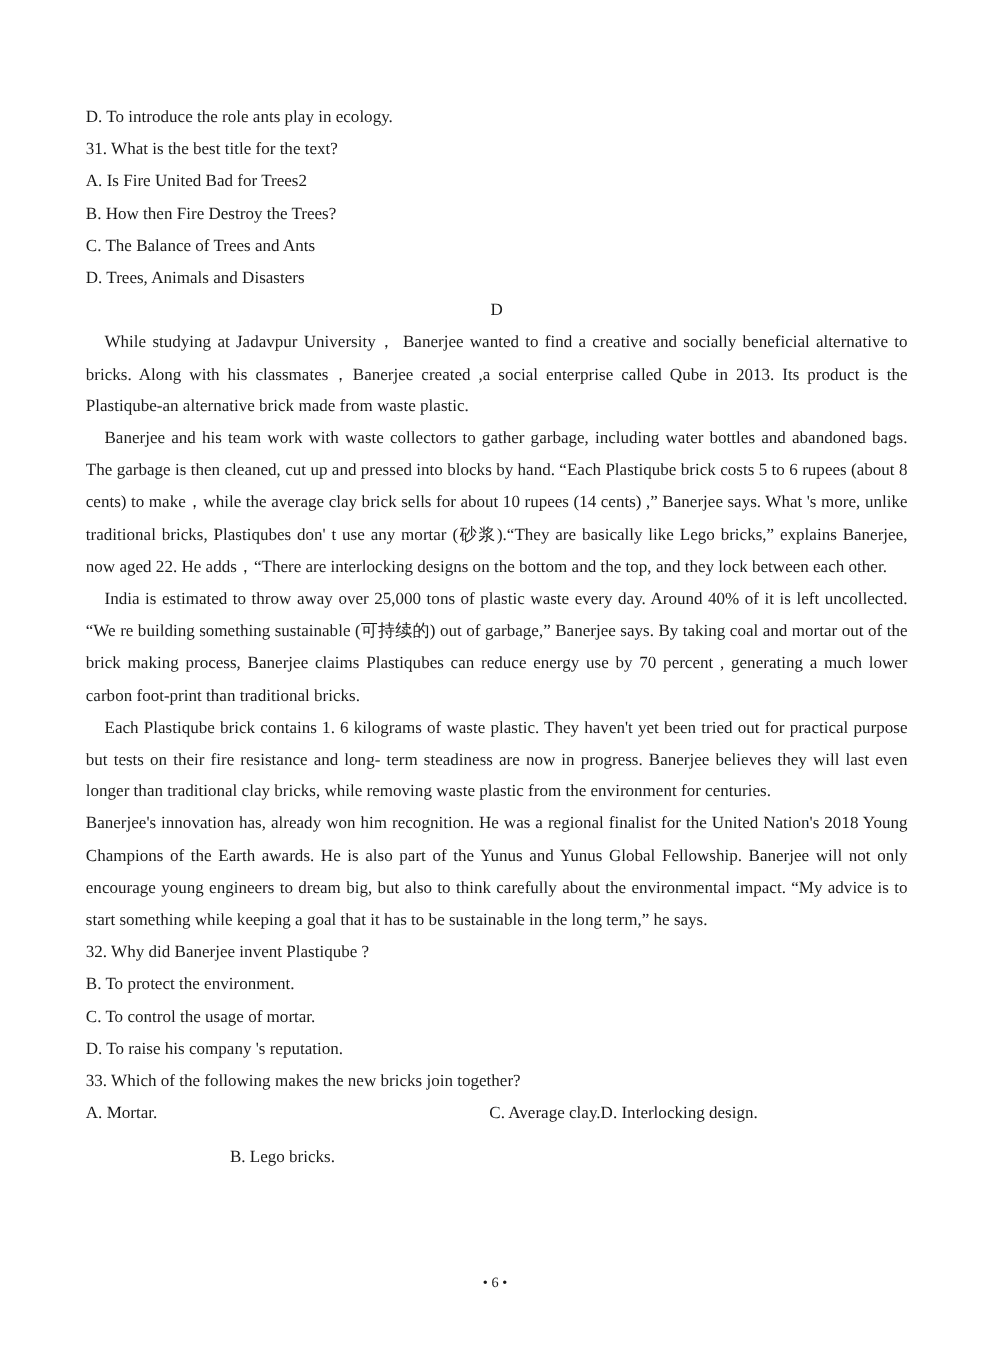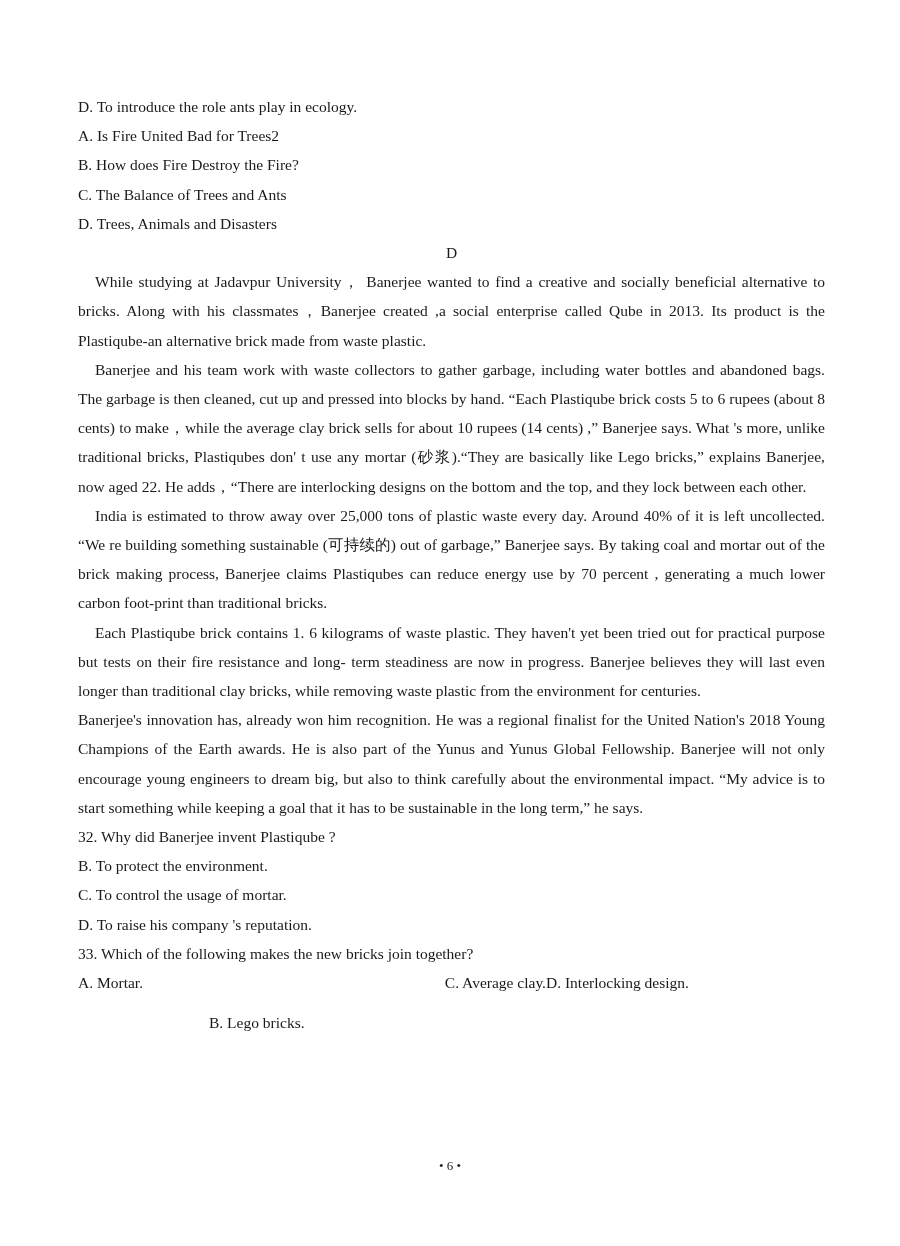--- a/index.html
+++ b/index.html
@@ -57,22 +57,23 @@
   }
 </style>
 </head>
 <body>
 
 <div class="page">
 
   <div class="line">D. To introduce the role ants play in ecology.</div>
 
   <div>
+    <div class="line">31. What is the best title for the text?</div>
     <div class="line">A. Is Fire United Bad for Trees2</div>
-    <div class="line">B. How does Fire Destroy the Fire?</div>
+    <div class="line">B. How then Fire Destroy the Trees?</div>
     <div class="line">C. The Balance of Trees and Ants</div>
     <div class="line">D. Trees, Animals and Disasters</div>
   </div>
 
   <div class="line center">D</div>
 
   <div>
     <div class="para indent">While studying at Jadavpur University，  Banerjee wanted to find a creative and socially beneficial alternative to bricks. Along with his classmates，Banerjee created ,a social enterprise called Qube in 2013. Its product is the Plastiqube-an alternative brick made from waste plastic.</div>
     <div class="para indent">Banerjee and his team work with waste collectors to gather garbage, including water bottles and abandoned bags. The garbage is then cleaned, cut up and pressed into blocks by hand. “Each Plastiqube brick costs 5 to 6 rupees (about 8 cents) to make，while the average clay brick sells for about 10 rupees (14 cents) ,” Banerjee says. What 's more, unlike traditional bricks, Plastiqubes don' t use any mortar (砂浆).“They are basically like Lego bricks,” explains Banerjee, now aged 22. He adds，“There are interlocking designs on the bottom and the top, and they lock between each other.</div>
     <div class="para indent">India is estimated to throw away over 25,000 tons of plastic waste every day. Around 40% of it is left uncollected. “We re building something sustainable (可持续的) out of garbage,” Banerjee says. By taking coal and mortar out of the brick making process, Banerjee claims Plastiqubes can reduce energy use by 70 percent , generating a much lower carbon foot-print than traditional bricks.</div>

